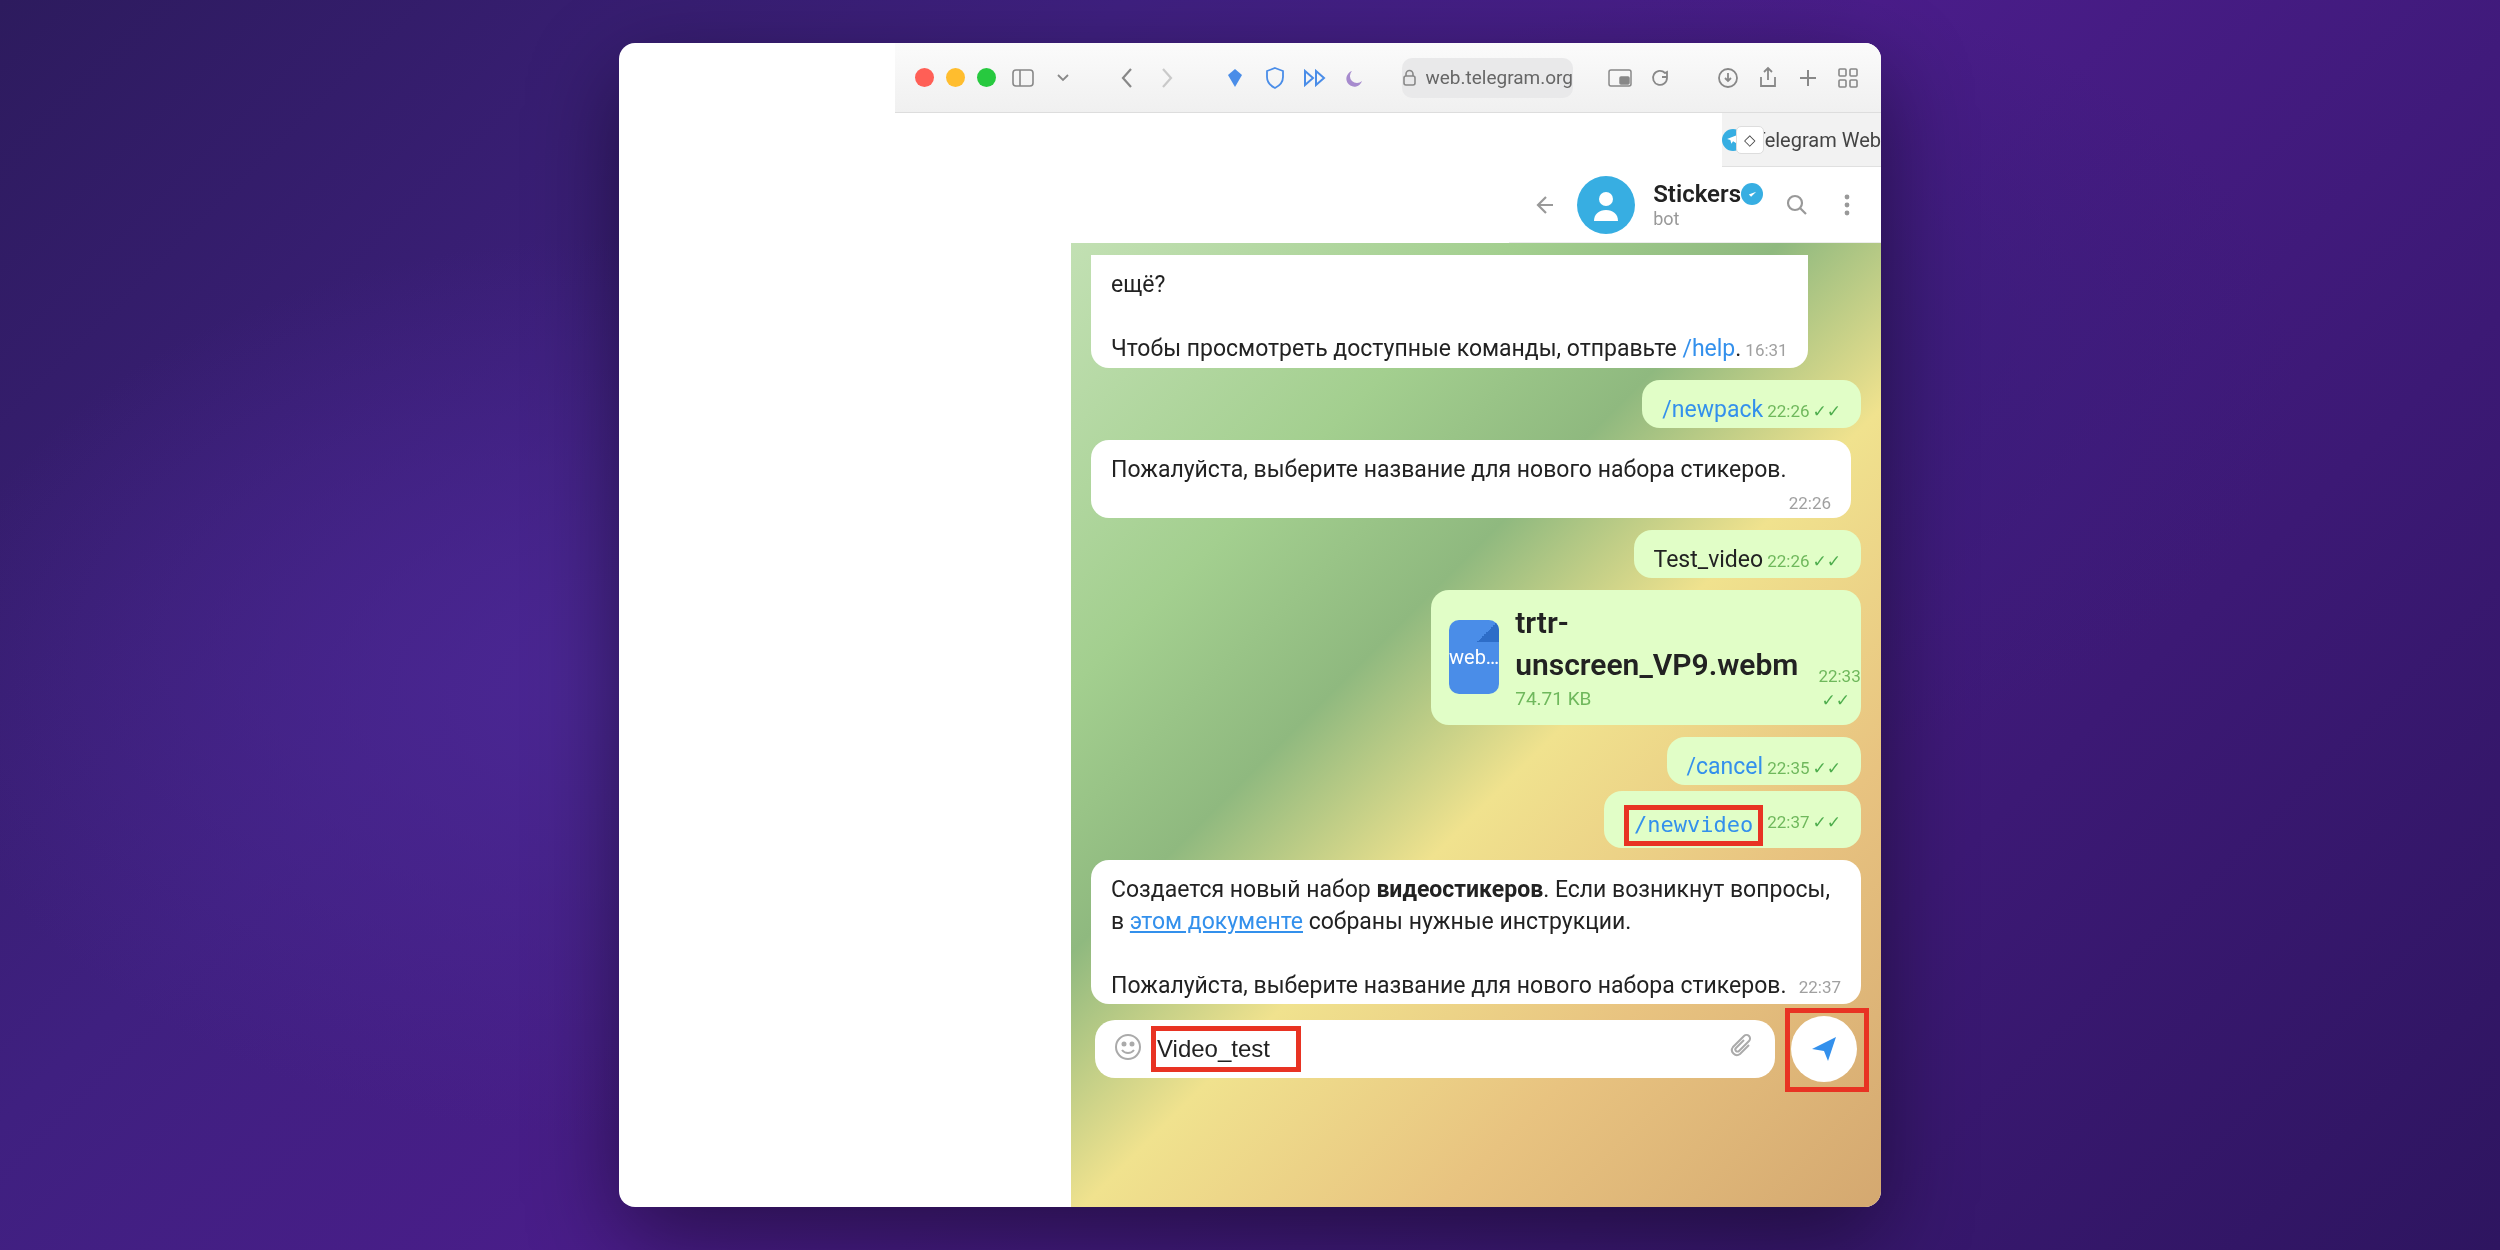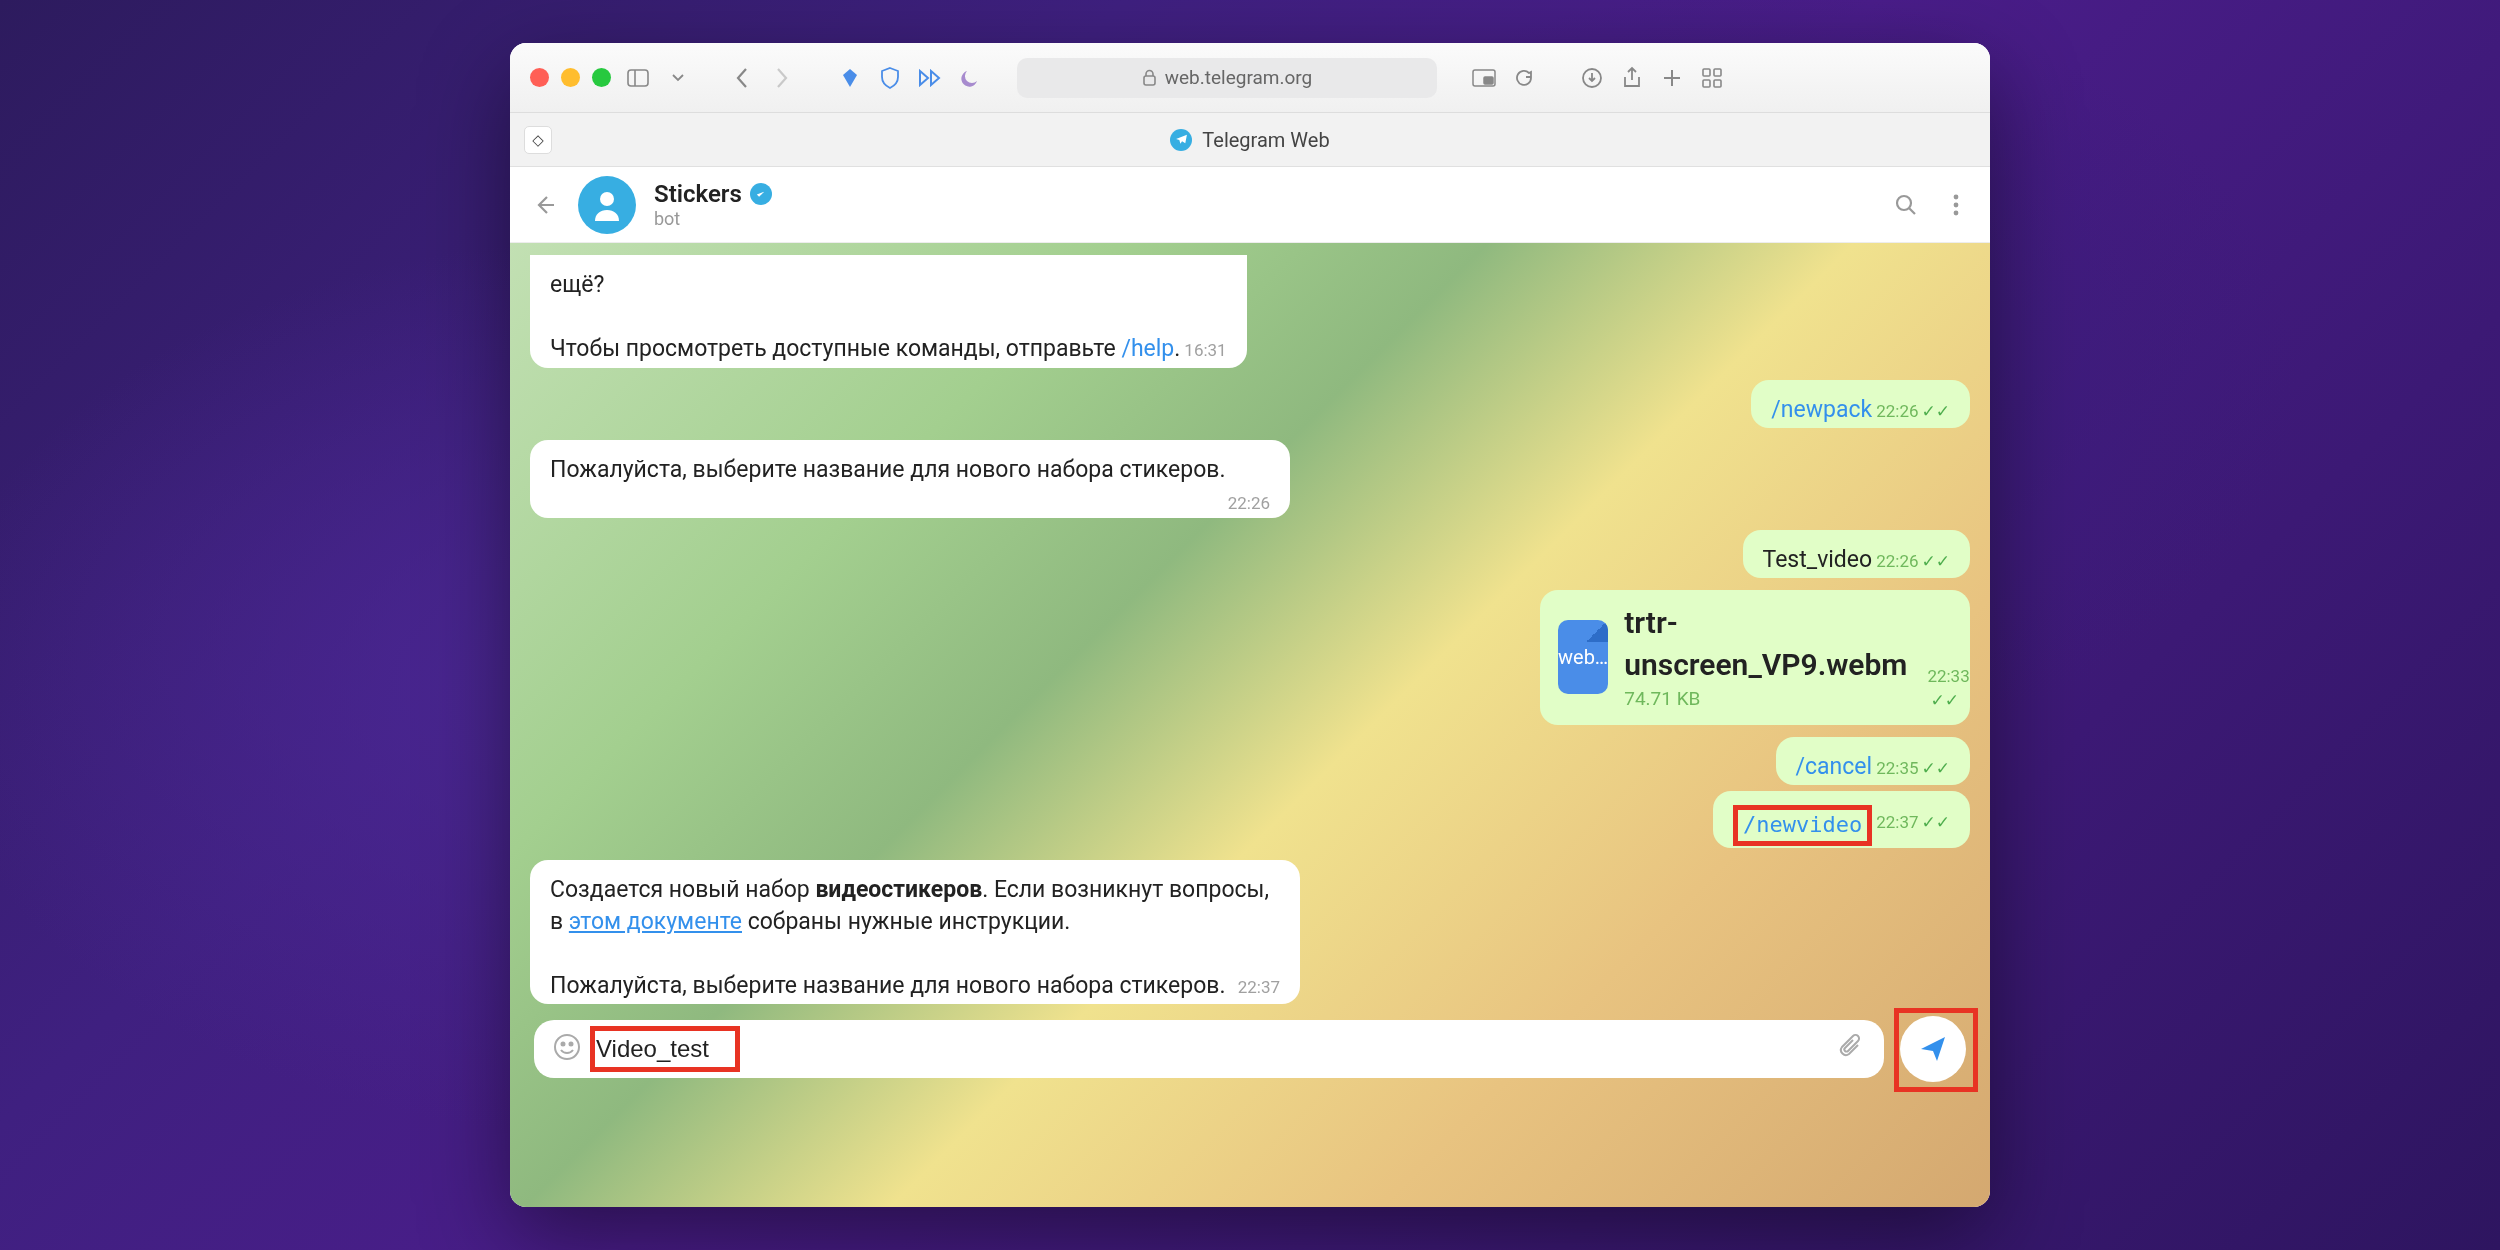--- a/index.html
+++ b/index.html
@@ -14,30 +14,31 @@
   overflow: hidden;
   position: relative;
 }
 .wave-bg {
   position: absolute;
   inset: 0;
   background: radial-gradient(ellipse 1400px 900px at 25% 55%, #4b2794 0%, transparent 50%),
               radial-gradient(ellipse 1000px 700px at 70% 30%, #3a1d7a 0%, transparent 55%);
 }
 .window {
-  width: 1480px;
+  width: 1262px;
   height: 1164px;
   background: #fff;
   border-radius: 16px;
   overflow: hidden;
   box-shadow: 0 30px 90px rgba(0,0,0,.45);
   display: flex;
   flex-direction: column;
   position: relative;
   z-index: 2;
+  align-items: flex-end;
 }
 .titlebar {
   height: 70px;
   background: linear-gradient(#fbfbfb,#f0f0f0);
   display: flex;
   align-items: center;
   padding: 0 20px;
   gap: 14px;
   border-bottom: 1px solid #ddd;
 }
@@ -78,21 +79,21 @@
   height: 76px;
   background: #fff;
   display: flex;
   align-items: center;
   padding: 0 18px;
   gap: 18px;
   border-bottom: 1px solid rgba(0,0,0,.07);
 }
 .avatar{width:58px;height:58px;background:#37aee2;border-radius:50%;display:flex;align-items:center;justify-content:center;}
 .chat-title-wrap{flex:1}
-.chat-title{font-size:24px;font-weight:600;display:flex;align-items:center;gap:8px;color:#222}
+.chat-title{font-size:24px;font-weight:600;display:flex;align-items:center;color:#222}
 .verified{width:22px;height:22px;background:#37aee2;border-radius:50%;display:inline-flex;align-items:center;justify-content:center;}
 .chat-sub{font-size:18px;color:#999}
 .hdr-icon{width:32px;height:32px;color:#999;display:flex;align-items:center;justify-content:center}
 .messages {
   flex: 1;
   background: linear-gradient(135deg, #c2e0b3 0%, #a3cf8f 25%, #8fb97f 40%, #f0e28e 55%, #e8c380 75%, #d4a870 100%);
   padding: 12px 20px 16px;
   overflow: hidden;
   position: relative;
 }

